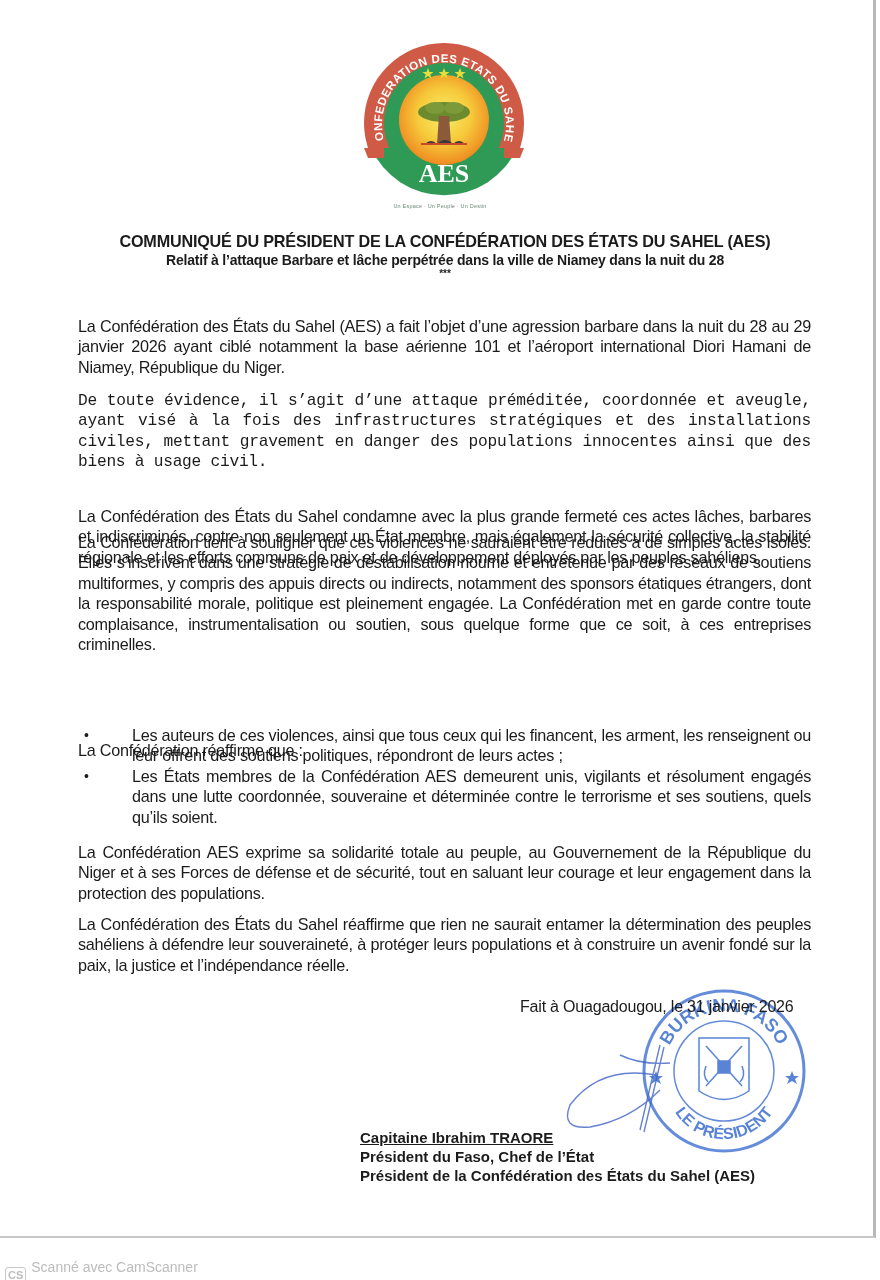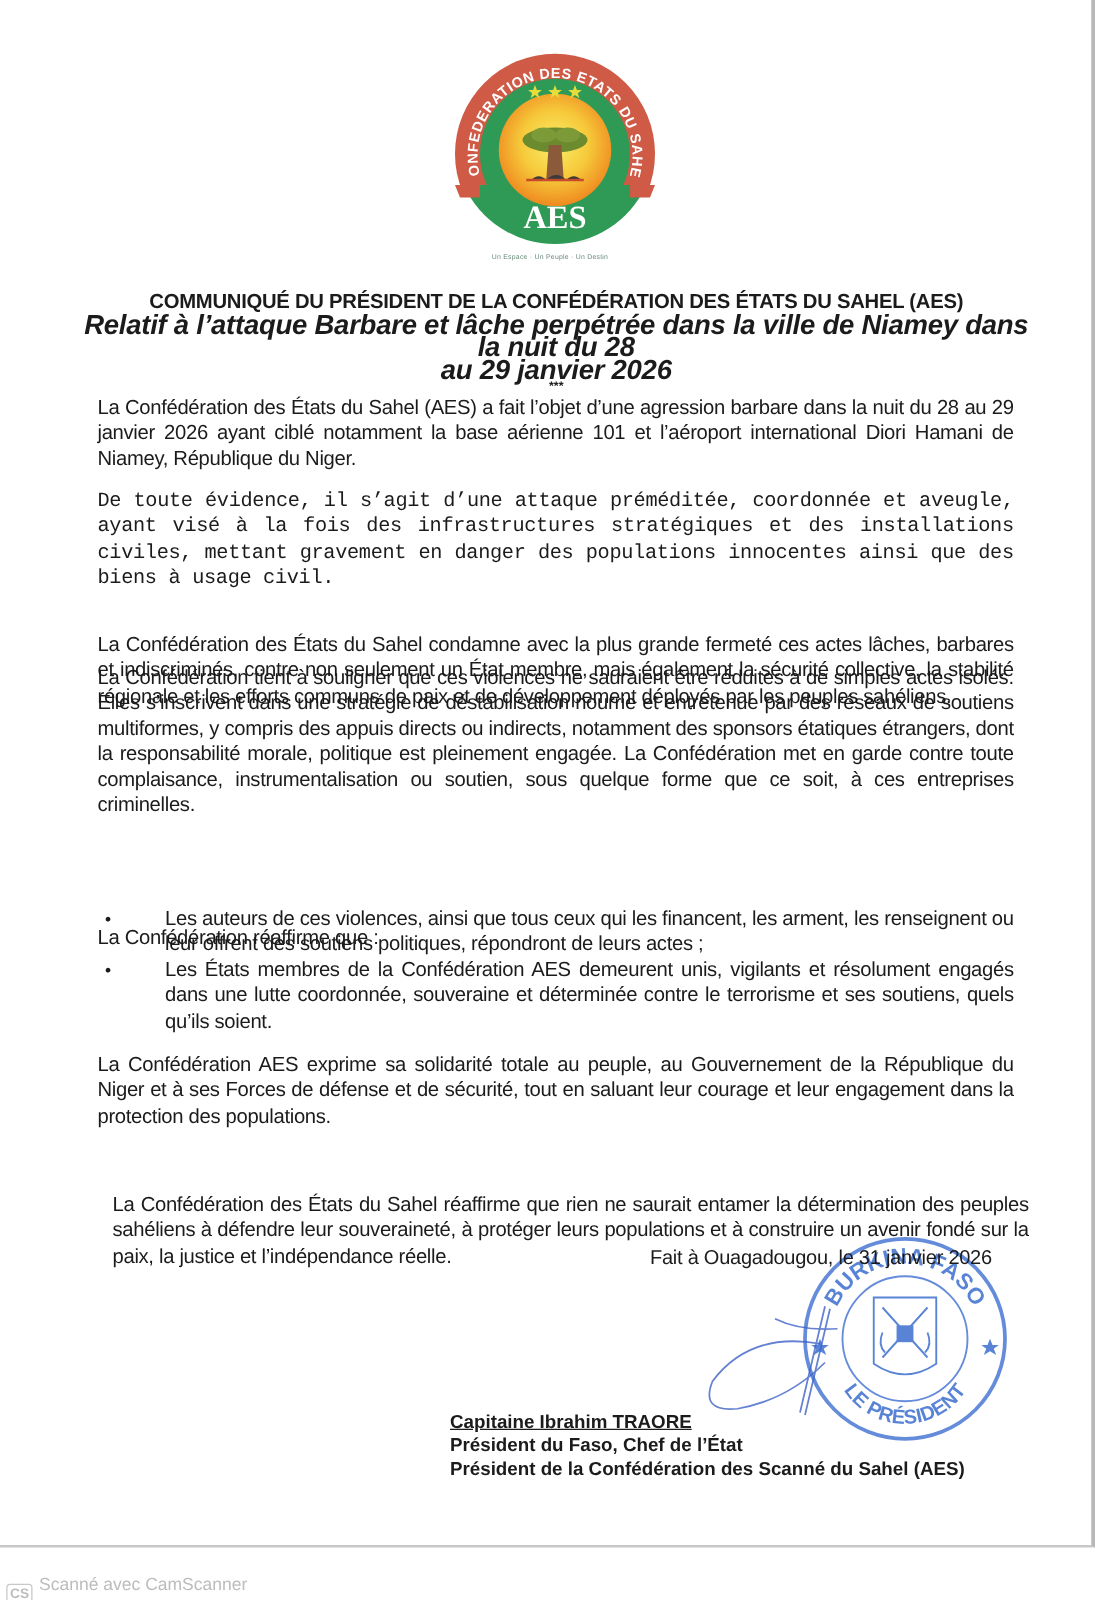--- a/index.html
+++ b/index.html
@@ -14,36 +14,36 @@
       border-bottom: 2px solid #c8c8c8;
       box-sizing: border-box;
     }
     .logo { position: absolute; left: 361px; top: 40px; width: 166px; height: 166px; }
     .motto {
       position: absolute; left: 370px; top: 203px; width: 140px; text-align: center;
       font-size: 5.5px; color: #6a8a78; letter-spacing: 0.2px;
     }
     .title-block { position: absolute; left: 60px; top: 232px; width: 770px; text-align: center; font-weight: bold; }
     .title-1 { font-size: 16.2px; line-height: 19px; letter-spacing: -0.2px; }
-    .title-2 { font-size: 22px; line-height: 18px; letter-spacing: -0.2px; font-style: italic; }
+    .title-2 { font-size: 14px; line-height: 18px; letter-spacing: -0.2px; }
     .stars { font-size: 10px; line-height: 10px; margin-top: 0px; }
     .body-text {
       position: absolute; left: 78px; width: 733px;
       font-size: 16.2px; line-height: 20.4px; text-align: justify; letter-spacing: -0.25px;
     }
     .p1 { top: 316px; }
     .p2 { top: 391px; font-family: Liberation Mono, monospace; }
     .p3 { top: 486px; margin-top: 20px; }
     .p4 { top: 532px; }
     .p5 { top: 740px; }
     .bullets { position: absolute; left: 78px; top: 725px; width: 733px; font-size: 16.2px; line-height: 20.4px; letter-spacing: -0.25px; }
     .bullet { position: relative; padding-left: 54px; text-align: justify; }
     .bullet .dot { position: absolute; left: 6px; top: 0; font-size: 14px; }
     .p6 { top: 842px; }
-    .p7 { top: 954px; margin-left: 12px; }
+    .p7 { top: 914px; }
     .date-line { position: absolute; left: 520px; top: 998px; font-size: 16px; letter-spacing: -0.2px; }
     .sig-block { position: absolute; left: 360px; top: 1128px; width: 450px; text-align: left; font-weight: bold; font-size: 15px; line-height: 19px; }
     .sig-name { text-decoration: underline; padding-right: 76px; display: block; }
     .sig-role1 { padding-right: 45px; display: block; }
     .stamp { position: absolute; left: 636px; top: 986px; width: 176px; height: 170px; opacity: 0.85; }
     .signature { position: absolute; left: 560px; top: 1035px; width: 120px; height: 110px; opacity: 0.8; }
     .cs-footer { position: absolute; left: 5px; top: 1250px; display: flex; align-items: center; gap: 5px; color: #bcbcbc; font-size: 14px; }
     .cs-badge {
       border: 1.5px solid #c8c8c8; border-radius: 3px; font-size: 11px; font-weight: bold;
       padding: 0 2px; line-height: 14px; color: #bdbdbd; margin-top: 17px;
@@ -86,21 +86,20 @@
       <path d="M 64 104 Q 70 98 76 104 Q 84 96 92 104 Q 98 98 104 104 Z" fill="#3a3a3a"></path>
       <rect x="60" y="103" width="46" height="2" fill="#c44a2a"></rect>
     </g>
     <text x="83" y="142" text-anchor="middle" font-family="Liberation Serif, serif" font-size="26" fill="#ffffff" font-weight="bold">AES</text>
   </svg>
   <div class="motto">Un Espace · Un Peuple · Un Destin</div>
 
   <div class="title-block">
     <div class="title-1">COMMUNIQUÉ DU PRÉSIDENT DE LA CONFÉDÉRATION DES ÉTATS DU SAHEL (AES)</div>
     <div class="title-2">Relatif à l’attaque Barbare et lâche perpétrée dans la ville de Niamey dans la nuit du 28</div>
-    <div class="title-2">au 29 janvier 2026</div>
     <div class="stars">***</div>
   </div>
 
   <div class="body-text p1">La Confédération des États du Sahel (AES) a fait l’objet d’une agression barbare dans la nuit du 28 au 29 janvier 2026 ayant ciblé notamment la base aérienne 101 et l’aéroport international Diori Hamani de Niamey, République du Niger.</div>
   <div class="body-text p2">De toute évidence, il s’agit d’une attaque préméditée, coordonnée et aveugle, ayant visé à la fois des infrastructures stratégiques et des installations civiles, mettant gravement en danger des populations innocentes ainsi que des biens à usage civil.</div>
   <div class="body-text p3">La Confédération des États du Sahel condamne avec la plus grande fermeté ces actes lâches, barbares et indiscriminés, contre non seulement un État membre, mais également la sécurité collective, la stabilité régionale et les efforts communs de paix et de développement déployés par les peuples sahéliens.</div>
   <div class="body-text p4">La Confédération tient à souligner que ces violences ne sauraient être réduites à de simples actes isolés. Elles s’inscrivent dans une stratégie de déstabilisation nourrie et entretenue par des réseaux de soutiens multiformes, y compris des appuis directs ou indirects, notamment des sponsors étatiques étrangers, dont la responsabilité morale, politique est pleinement engagée. La Confédération met en garde contre toute complaisance, instrumentalisation ou soutien, sous quelque forme que ce soit, à ces entreprises criminelles.</div>
   <div class="body-text p5">La Confédération réaffirme que :</div>
 
   <div class="bullets">
@@ -150,20 +149,20 @@
       <path d="M 104 12 L 84 97"></path>
       <path d="M 96 40 Q 40 30 10 70 Q 0 95 30 92 Q 70 85 100 55"></path>
       <path d="M 60 20 Q 80 30 110 28"></path>
     </g>
   </svg>
 
   <div class="date-line">Fait à Ouagadougou, le 31 janvier 2026</div>
   <div class="sig-block">
     <span class="sig-name">Capitaine Ibrahim TRAORE</span>
     <span class="sig-role1">Président du Faso, Chef de l’État</span>
-    <span>Président de la Confédération des Scanné du Sahel (AES)</span>
+    <span>Président de la Confédération des États du Sahel (AES)</span>
   </div>
 </div>
 
 <div class="cs-footer">
   <span class="cs-badge">CS</span>
   <span>Scanné avec CamScanner</span>
 </div>
 
 </body></html>

